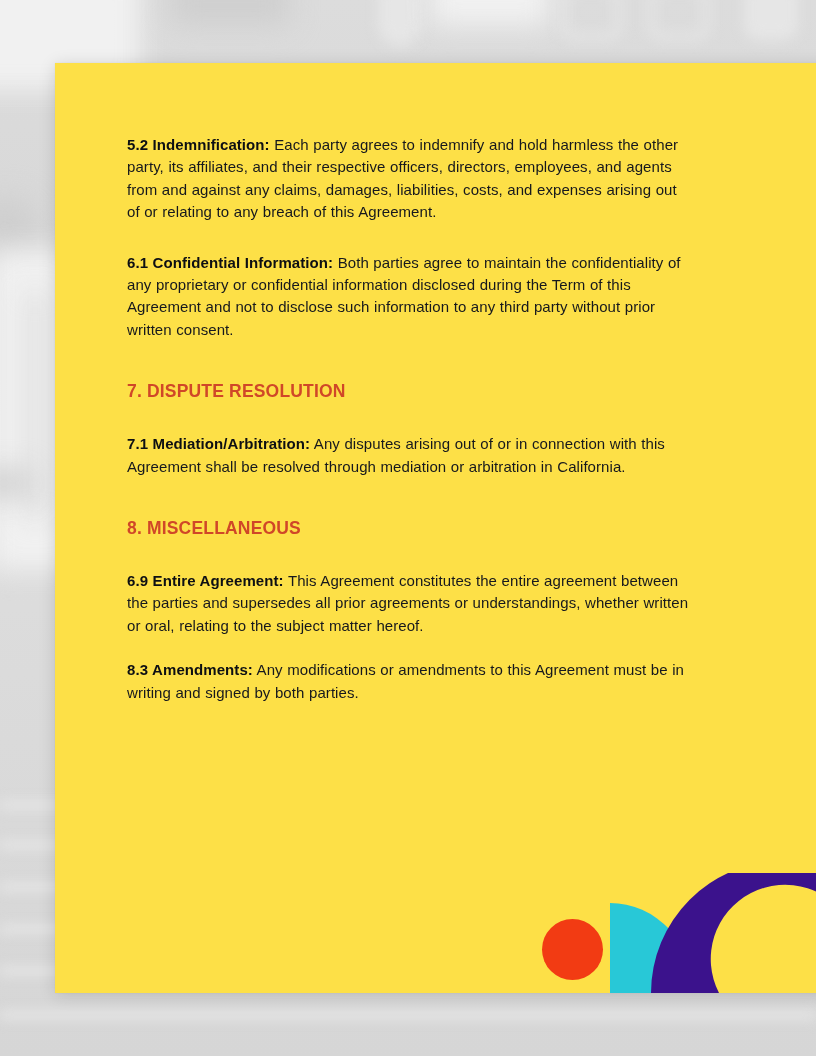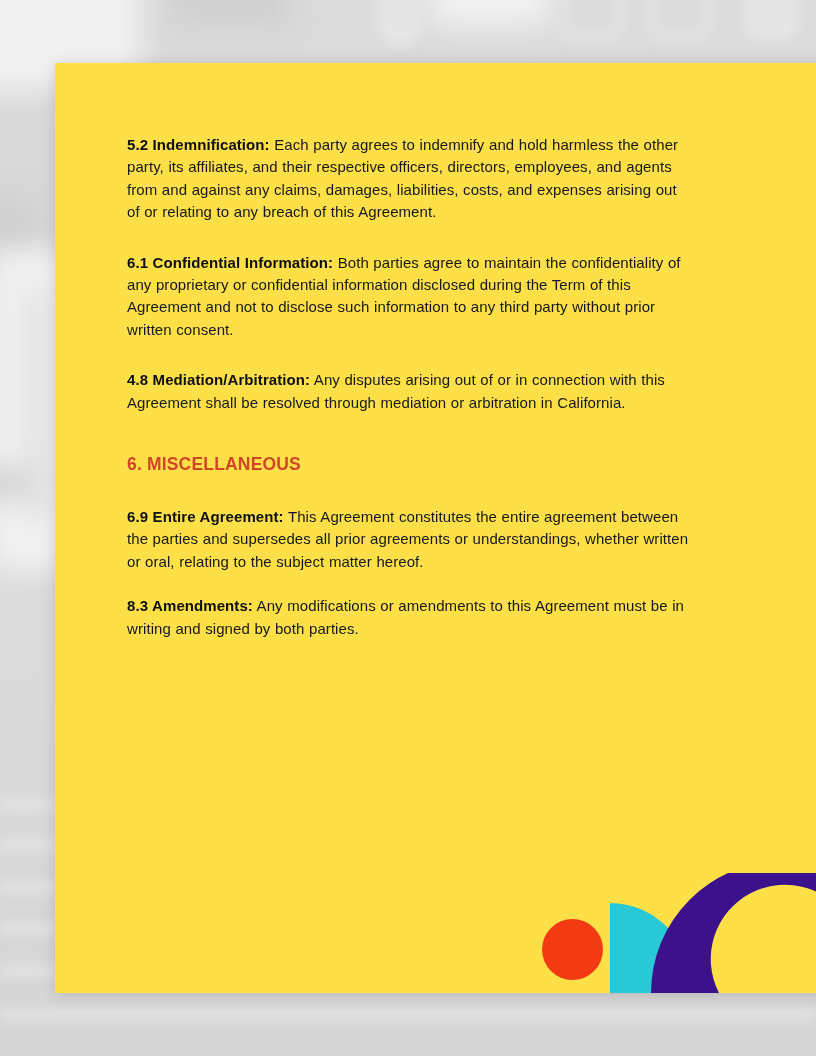--- a/index.html
+++ b/index.html
@@ -191,28 +191,29 @@
 
     <div class="spacer-sm"></div>
 
 
     <p class="para">
       <span class="lead">6.1 Confidential Information:</span><span> Both parties agree to maintain the confidentiality of any proprietary or confidential information disclosed during the Term of this Agreement and not to disclose such information to any third party without prior written consent.</span>
     </p>
 
     <div class="spacer-sm"></div>
 
-
-    <p class="para">
-      <span class="lead">4.8 Mediation/Arbitration:</span><span> Any disputes arising out of or in connection with this Agreement shall be resolved through mediation or arbitration in California.</span>
+    <h2 class="heading">7. DISPUTE RESOLUTION</h2>
+
+    <p class="para">
+      <span class="lead">7.1 Mediation/Arbitration:</span><span> Any disputes arising out of or in connection with this Agreement shall be resolved through mediation or arbitration in California.</span>
     </p>
 
     <div class="spacer-sm"></div>
 
-    <h2 class="heading">6. MISCELLANEOUS</h2>
+    <h2 class="heading">8. MISCELLANEOUS</h2>
 
 
     <p class="para">
       <span class="lead">6.9 Entire Agreement:</span><span> This Agreement constitutes the entire agreement between the parties and supersedes all prior agreements or understandings, whether written or oral, relating to the subject matter hereof.</span>
     </p>
 
     <p class="para">
       <span class="lead">8.3 Amendments:</span><span> Any modifications or amendments to this Agreement must be in writing and signed by both parties.</span>
     </p>
 

